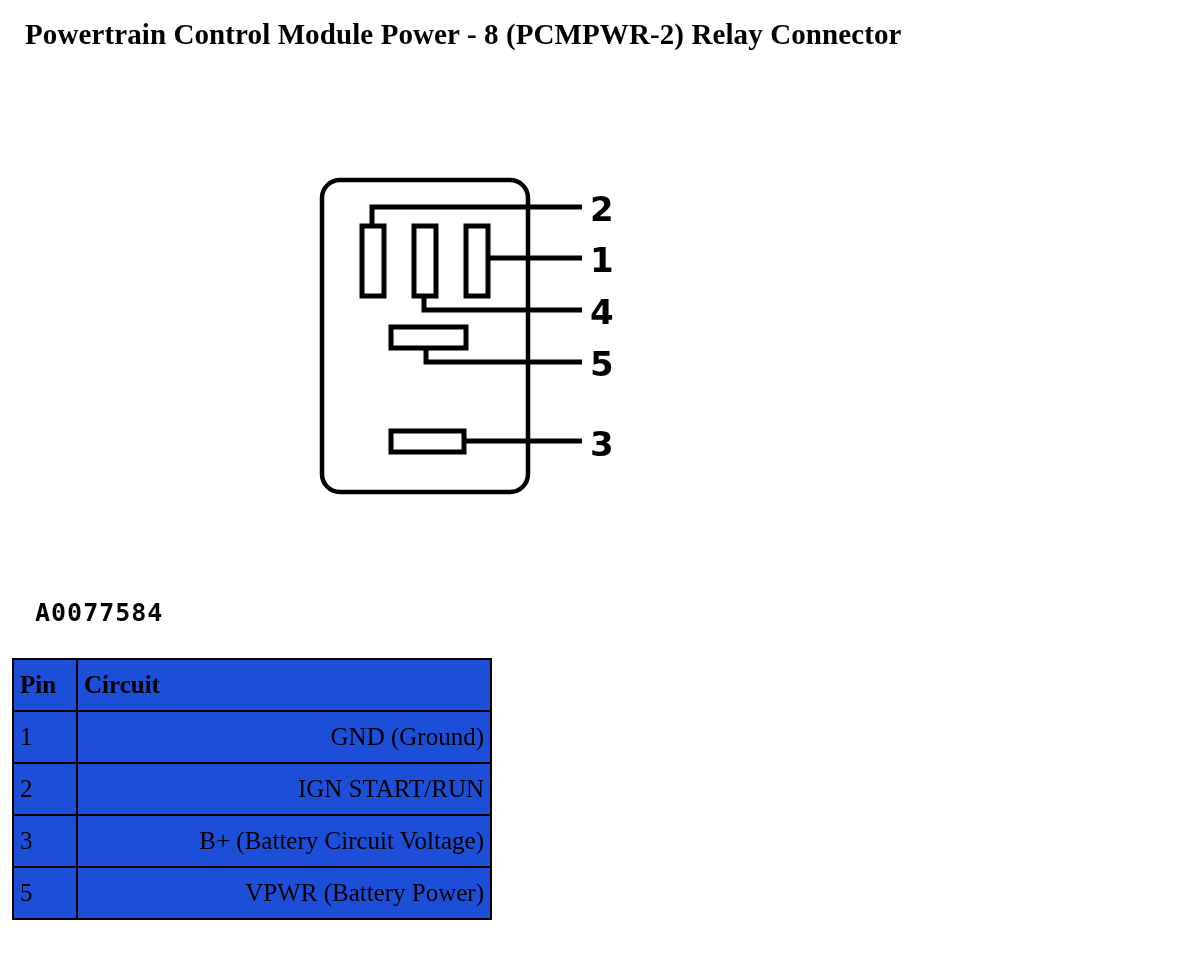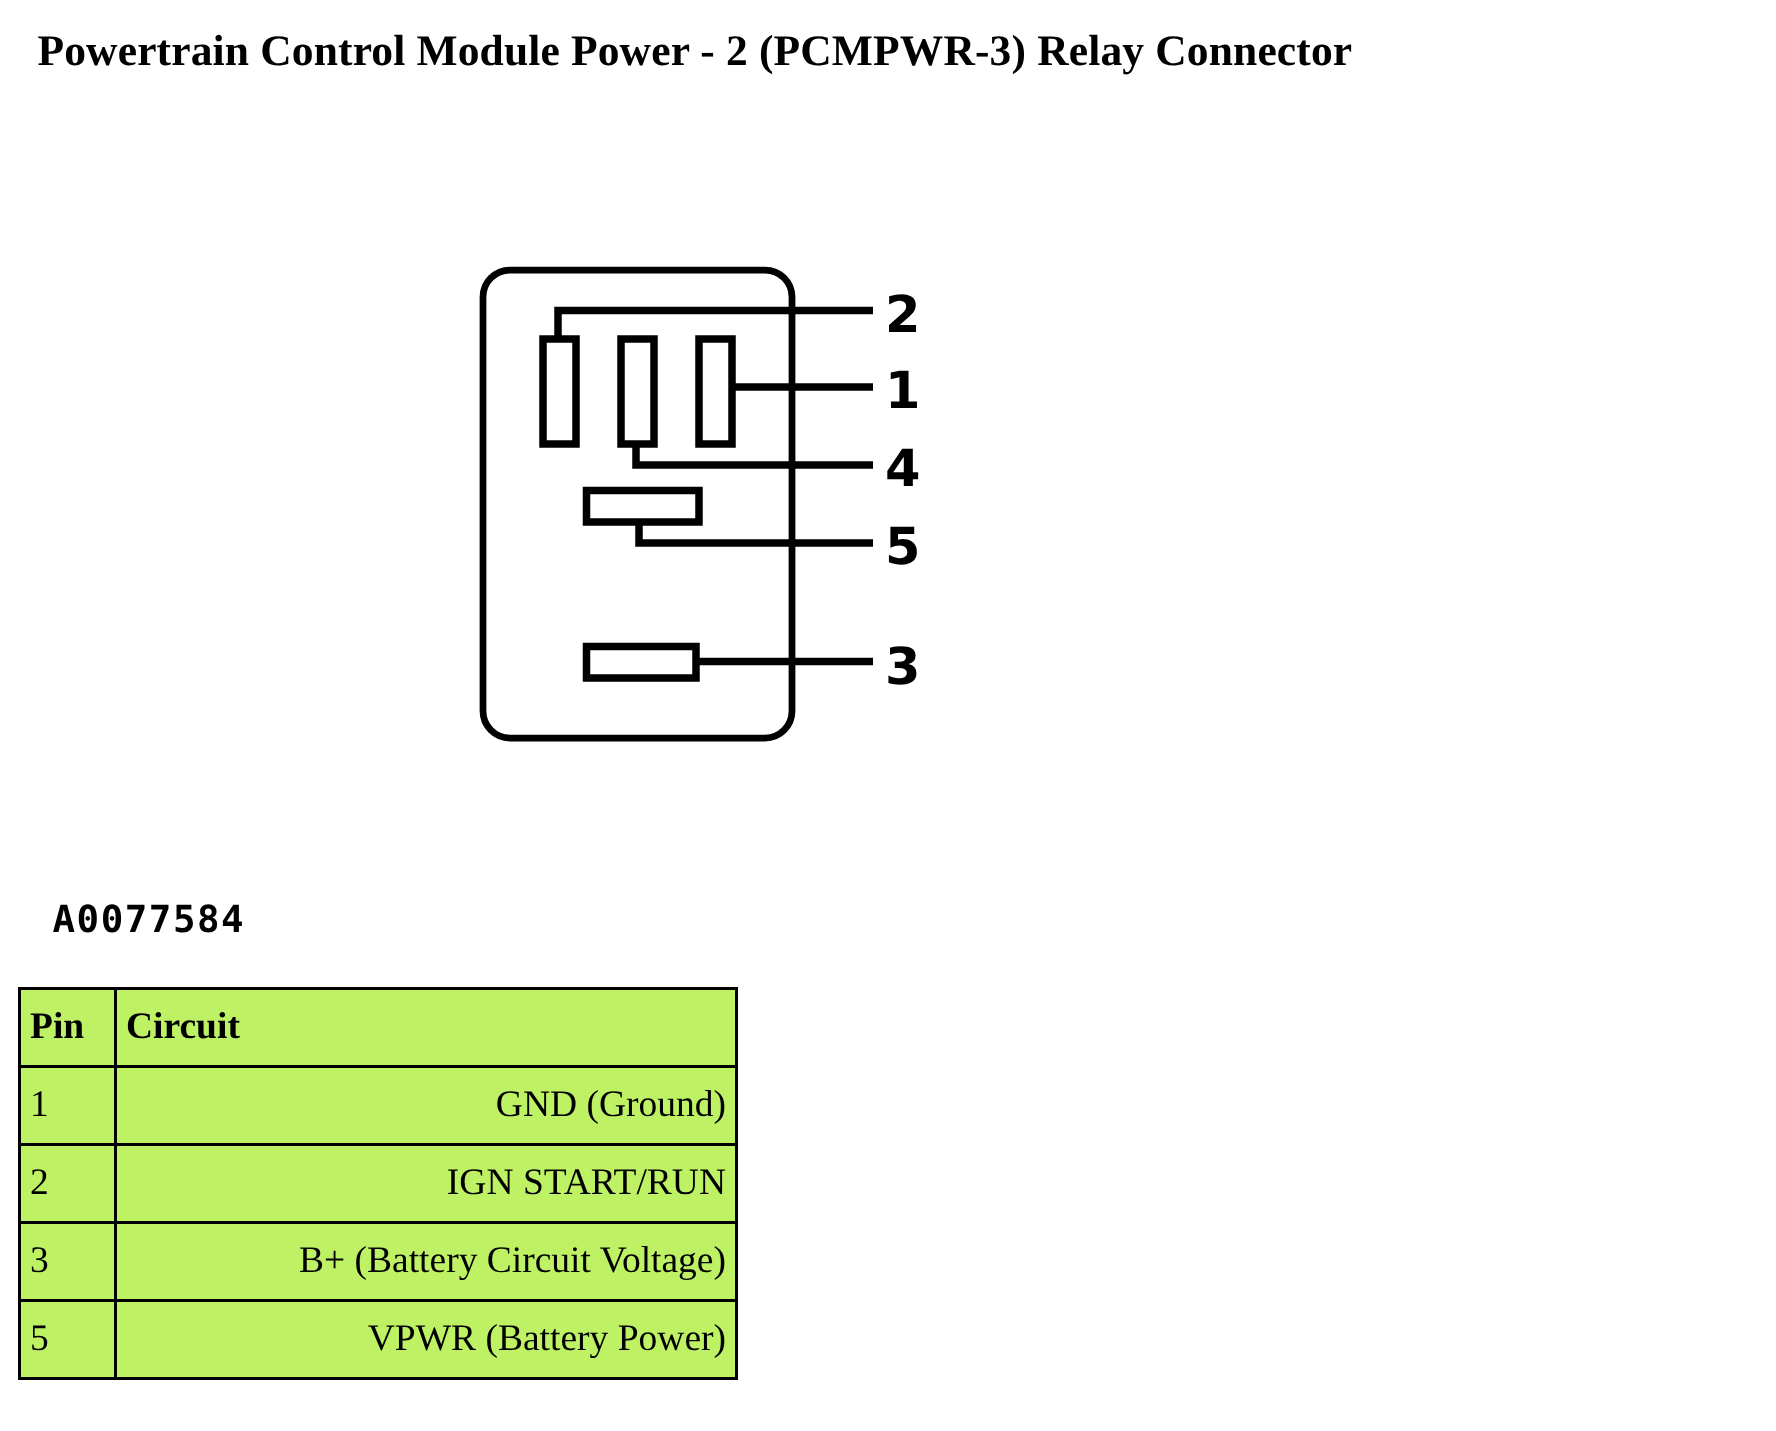--- a/index.html
+++ b/index.html
@@ -55,21 +55,21 @@
   
   #pin-table-wrap {
     position: absolute;
     left: 12px;
     top: 658px;
   }
   table.pin-table {
     border-collapse: collapse;
     table-layout: fixed;
     width: 478px;
-    background: #bef264;
+    background: #1d4ed8;
   }
   table.pin-table th,
   table.pin-table td {
     border: 2px solid #000000;
     font-family: "Liberation Serif", serif;
     font-size: 25px;
     color: #000000;
     padding: 2px 6px;
     height: 52px;
     line-height: 1.05;
@@ -83,21 +83,21 @@
   .col-pin  { width: 64px; }
   .col-circ { width: 414px; }
   th.col-pin   { text-align: left;   padding-left: 7px; }
   th.col-circ  { text-align: left; }
   td.cell-pin  { text-align: left;   padding-left: 7px; }
   td.cell-circ { text-align: right;   padding-left: 10px; }
 </style>
 </head>
 <body>
 
-<div id="page-title">Powertrain Control Module Power - 2 (PCMPWR-3) Relay Connector</div>
+<div id="page-title">Powertrain Control Module Power - 8 (PCMPWR-2) Relay Connector</div>
 
 <div id="relay-diagram">
   <svg id="relay-svg" width="700" height="560" viewBox="0 0 700 560" xmlns="http://www.w3.org/2000/svg">
 
     <rect x="322" y="180" width="206" height="312" rx="18" ry="18" fill="#ffffff" stroke="#000000" stroke-width="4.5"></rect>
 
     <path d="M 372 226 L 372 207 L 582 207" fill="none" stroke="#000000" stroke-width="5"></path>
 
     <path d="M 476 258 L 582 258" fill="none" stroke="#000000" stroke-width="5"></path>
 

